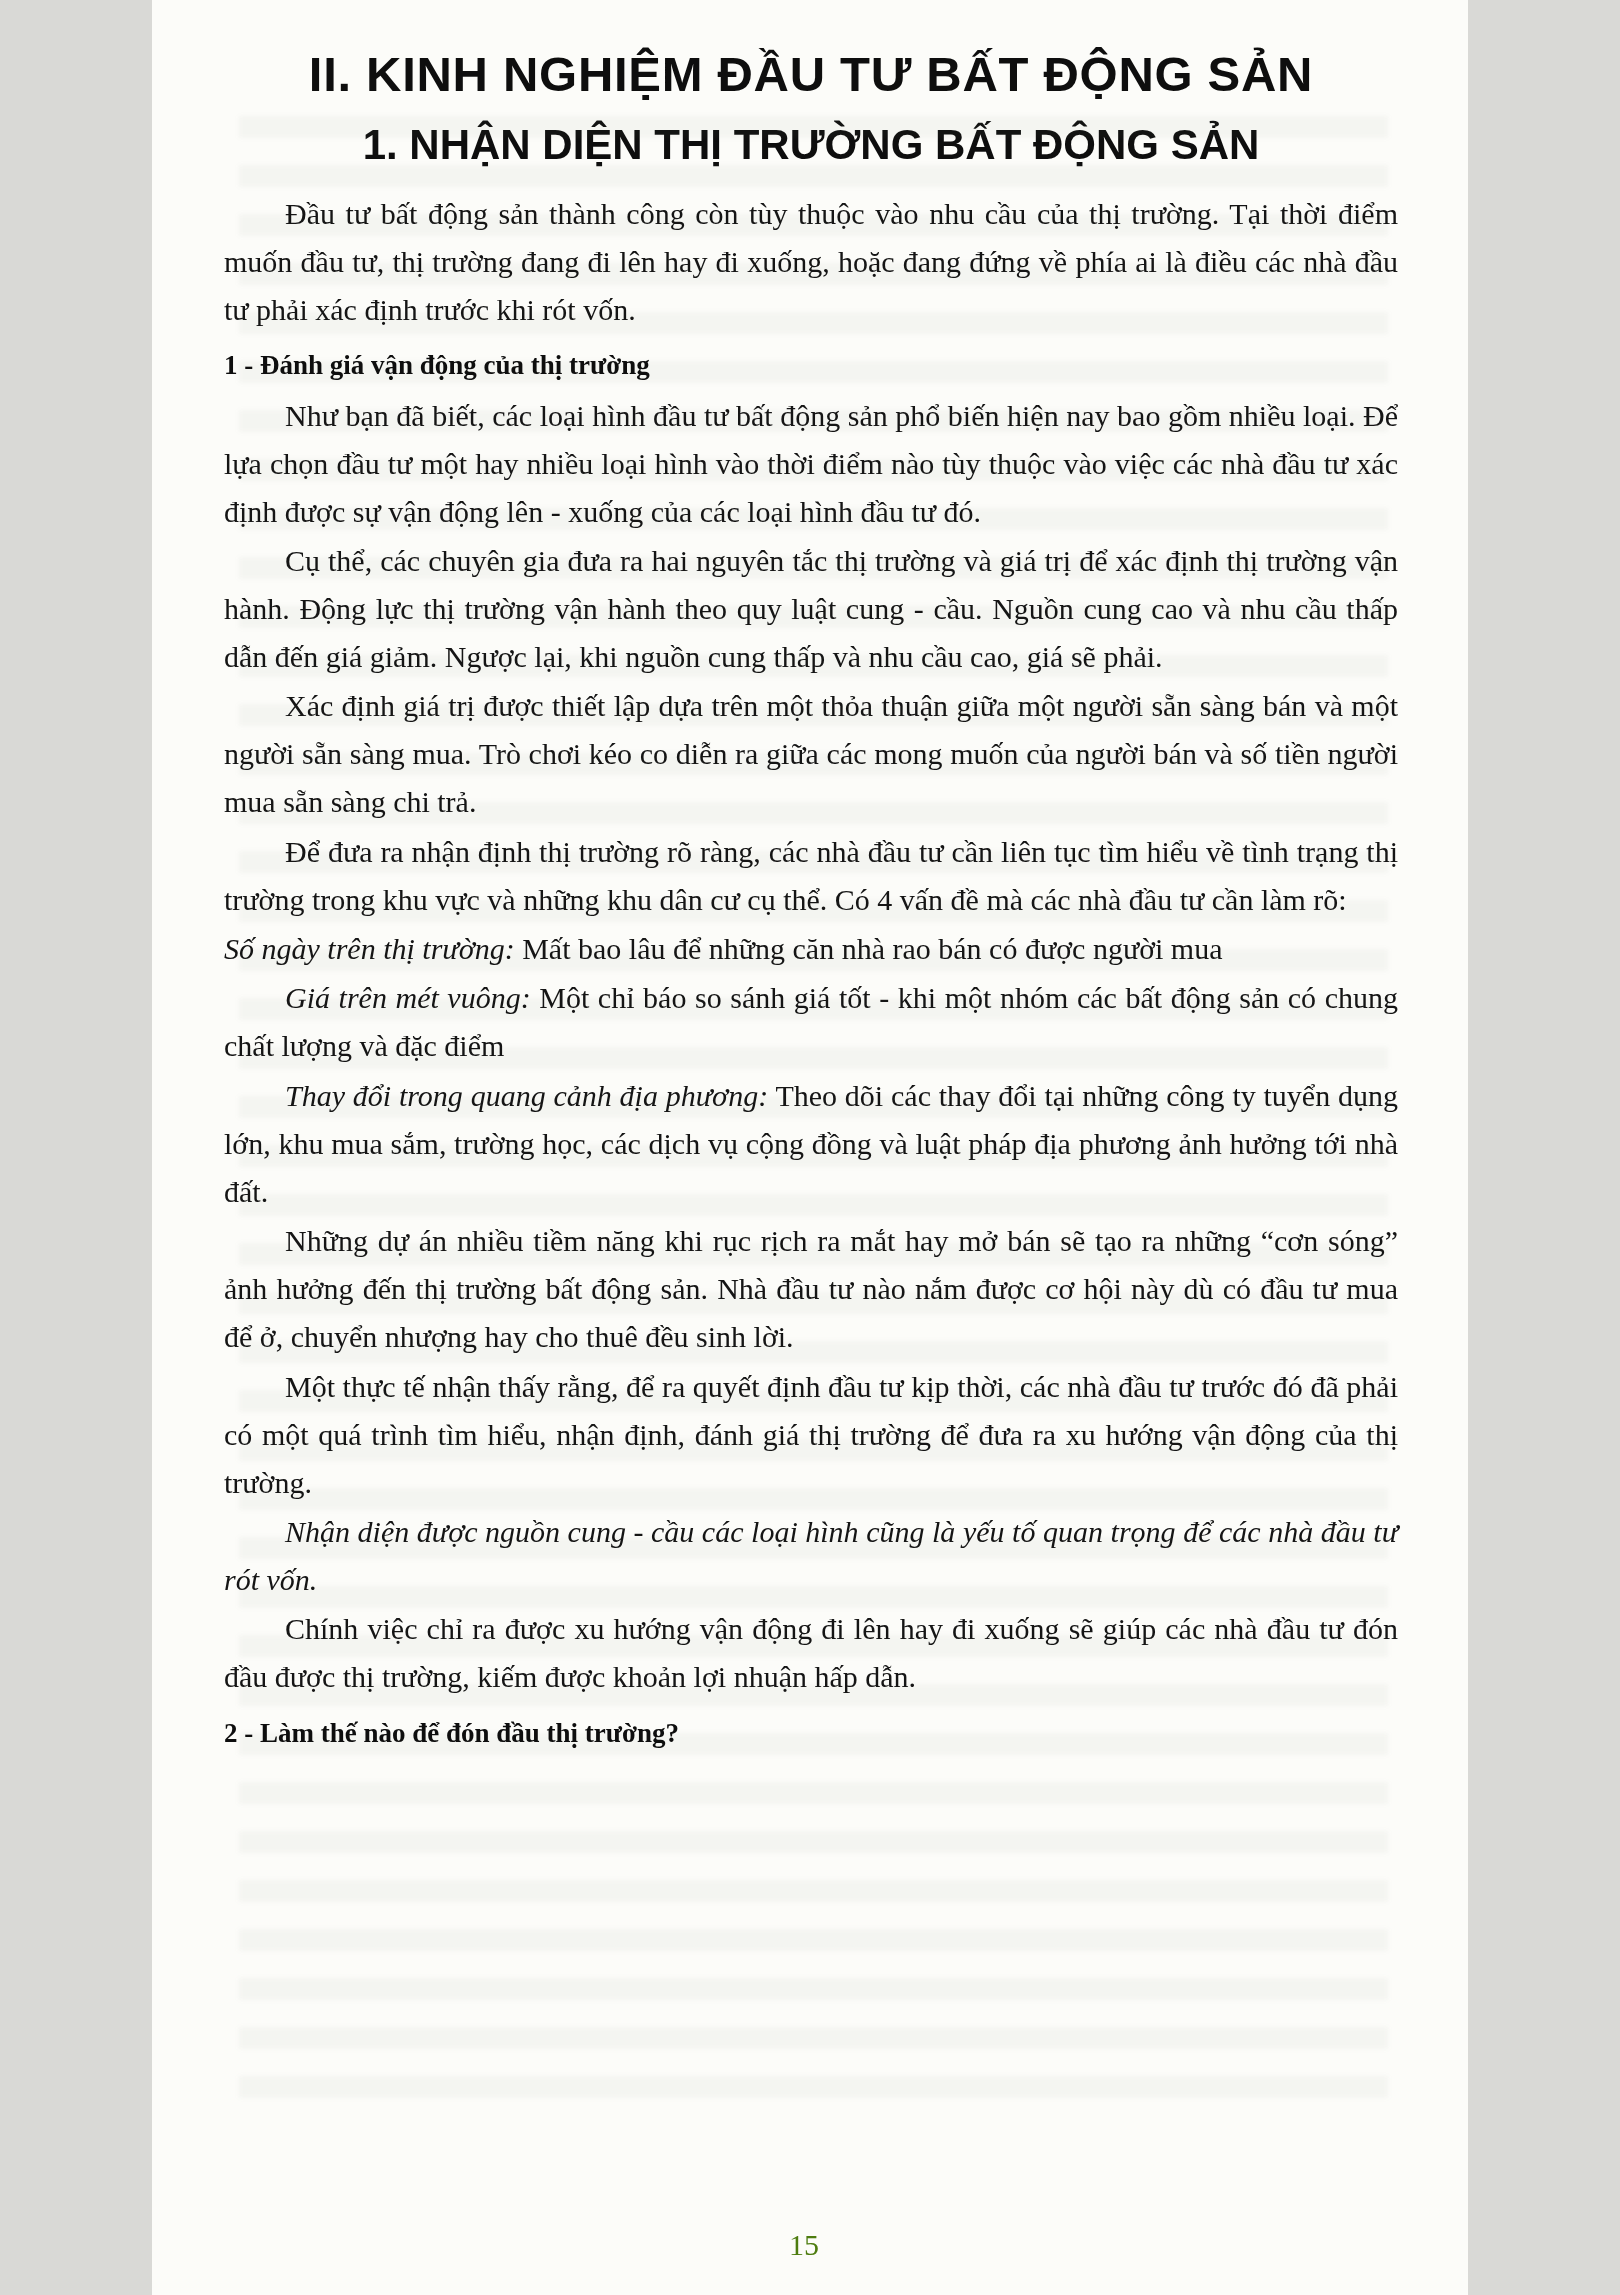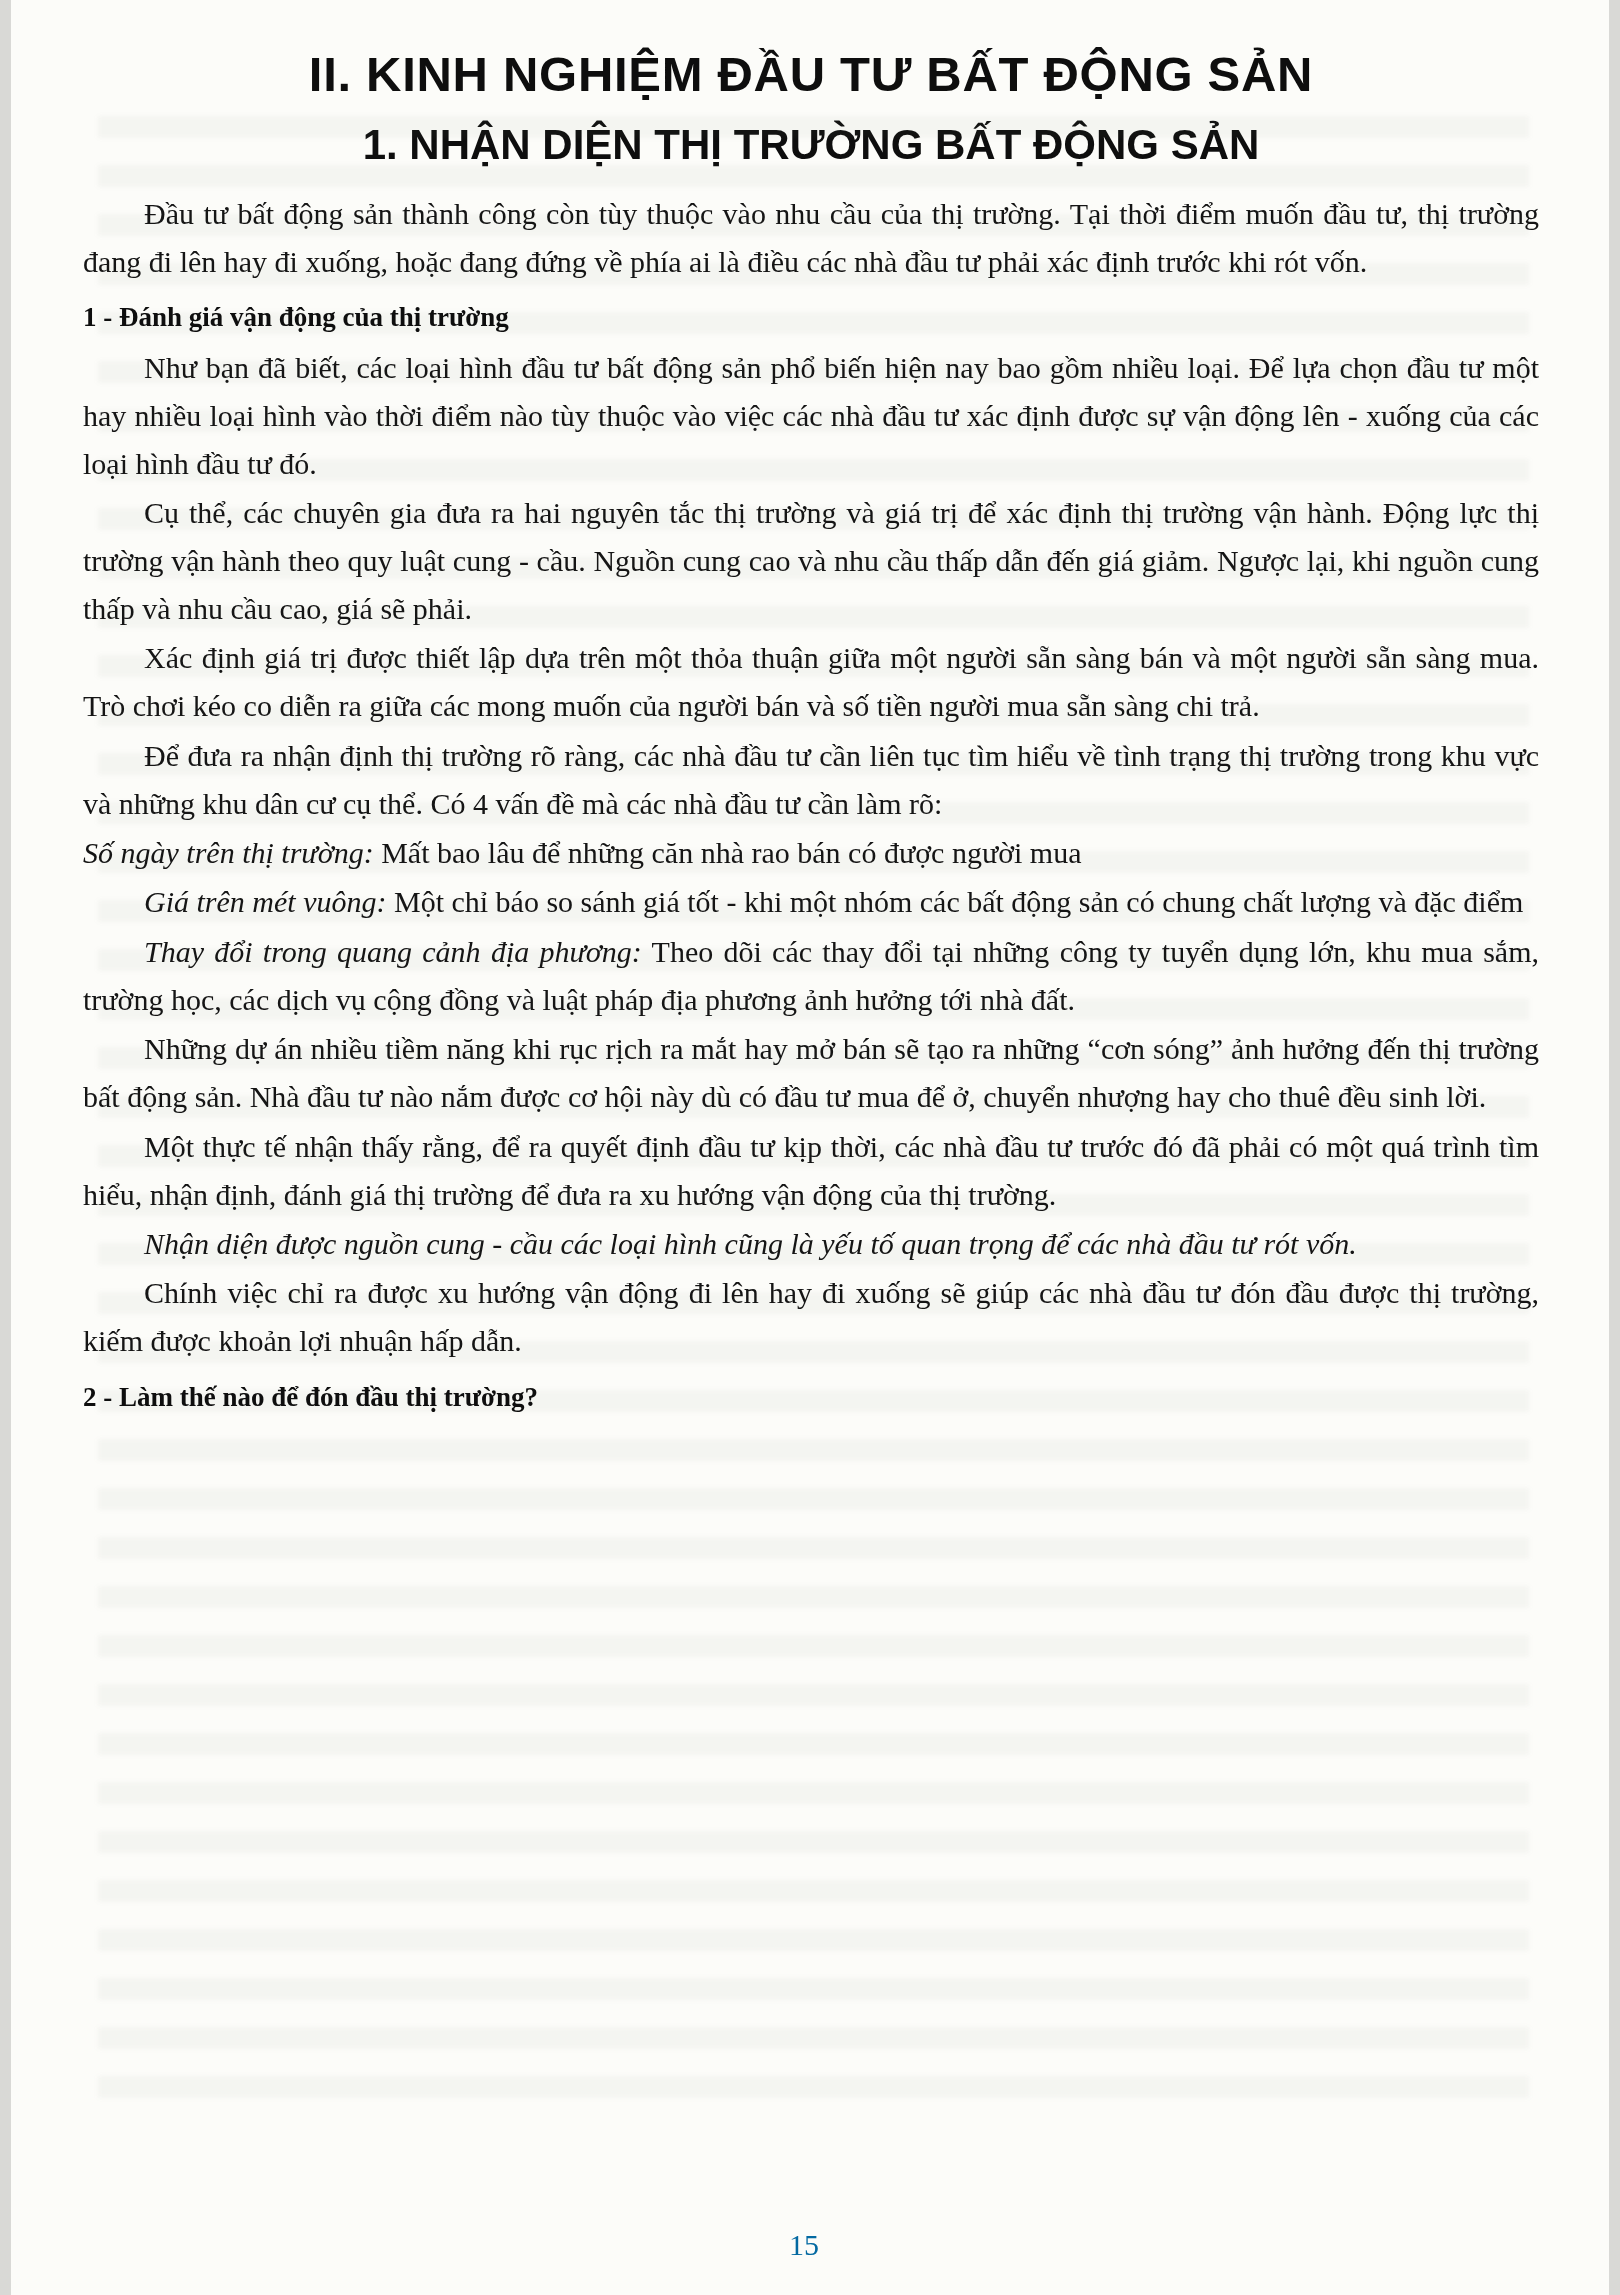--- a/index.html
+++ b/index.html
@@ -1,19 +1,19 @@
 <!DOCTYPE html>
 <html lang="vi" style="font-size:11.6px"><head>
 <meta charset="utf-8">
 <style>
   html, body { margin: 0; padding: 0; background: #d9d9d6; }
 
   .page {
     position: relative;
-    width: 1598px;
+    width: 1316px;
     height: 2295px;
     margin: 0 auto;
     background: #fcfcf9;
     box-sizing: border-box;
     padding: 36px 70px 0 72px;
     overflow: hidden;
     color: #141414;
   }
 
   
@@ -82,21 +82,21 @@
   }
 
   .page-number {
     position: absolute;
     left: 0;
     right: 12px;
     bottom: 33px;
     text-align: center;
     font-family: "Liberation Serif", serif;
     font-size: 30px;
-    color: #0369a1;
+    color: #4d7c0f;
     z-index: 1;
   }
 </style>
 </head>
 <body>
 
 <div class="page">
   <h1 class="chapter-title">II. KINH NGHIỆM ĐẦU TƯ BẤT ĐỘNG SẢN</h1>
 
   <h2 class="section-title">1. NHẬN DIỆN THỊ TRƯỜNG BẤT ĐỘNG SẢN</h2>

